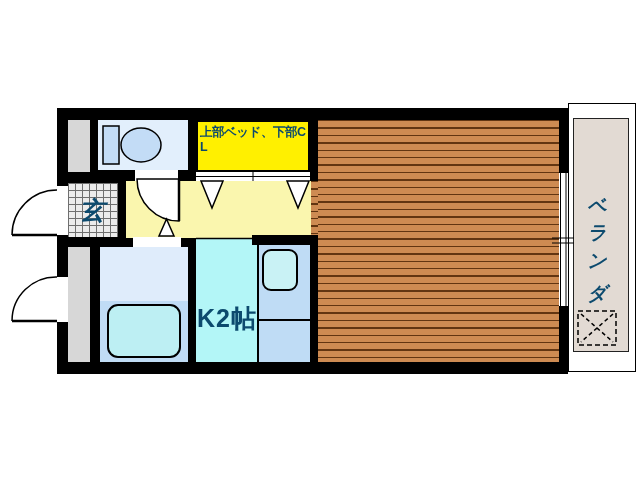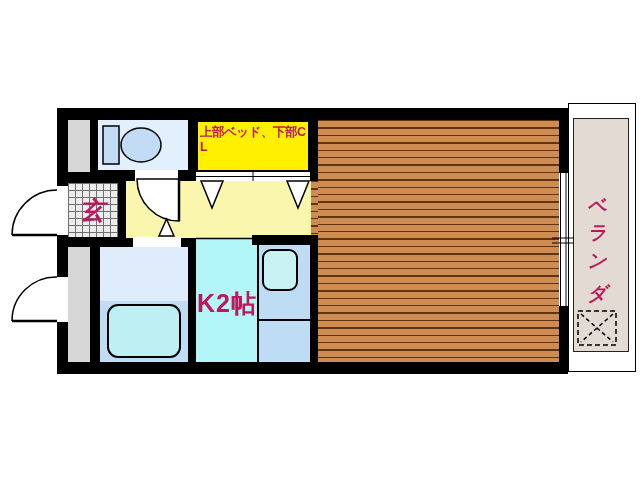--- a/index.html
+++ b/index.html
@@ -10,26 +10,26 @@
   #unit{left:57px;top:108px;width:511px;height:266px;background:#000;}
   
   .wood{background-image:repeating-linear-gradient(to bottom,#623511 0 1.4px,rgba(0,0,0,0) 1.4px 7.4px);}
   .tile{background-image:repeating-linear-gradient(to bottom,#6f6f6f 0 1px,rgba(0,0,0,0) 1px 7px),
                          repeating-linear-gradient(to right,#6f6f6f 0 1px,rgba(0,0,0,0) 1px 7px);}
   .white{background:#fff;}
   
   #veranda-frame{left:568px;top:103px;width:68px;height:269px;background:#fff;border:1.5px solid #000;box-sizing:border-box;}
   #veranda-floor{left:573px;top:118px;width:56px;height:234px;border:1px solid #222;box-sizing:border-box;}
   
-  .lbl{color:#be185d;white-space:pre-line;}
+  .lbl{color:#0c4a6e;white-space:pre-line;}
   #genkan-label{left:66px;top:183px;width:52px;height:54px;display:flex;align-items:center;justify-content:center;
                 font-size:25px;font-weight:bold;font-style:italic;}
   #closet-label{left:200px;top:125px;width:110px;font-size:12.5px;font-weight:bold;line-height:1.2;
                 letter-spacing:-0.5px;word-break:break-all;}
-  #kitchen-label{left:197px;top:287px;font-size:25px;font-weight:bold;letter-spacing:1px;}
+  #kitchen-label{left:197px;top:302px;font-size:25px;font-weight:bold;letter-spacing:1px;}
   #west-label{left:318px;top:225px;width:241px;text-align:center;font-size:23px;font-weight:bold;letter-spacing:1px;}
   #veranda-label{left:584px;top:183px;writing-mode:vertical-rl;text-orientation:upright;
                  font-size:19px;font-weight:bold;font-style:italic;letter-spacing:7px;}
   svg{pointer-events:none;}
 </style>
 </head>
 <body>
 
 <div id="stage">
 

